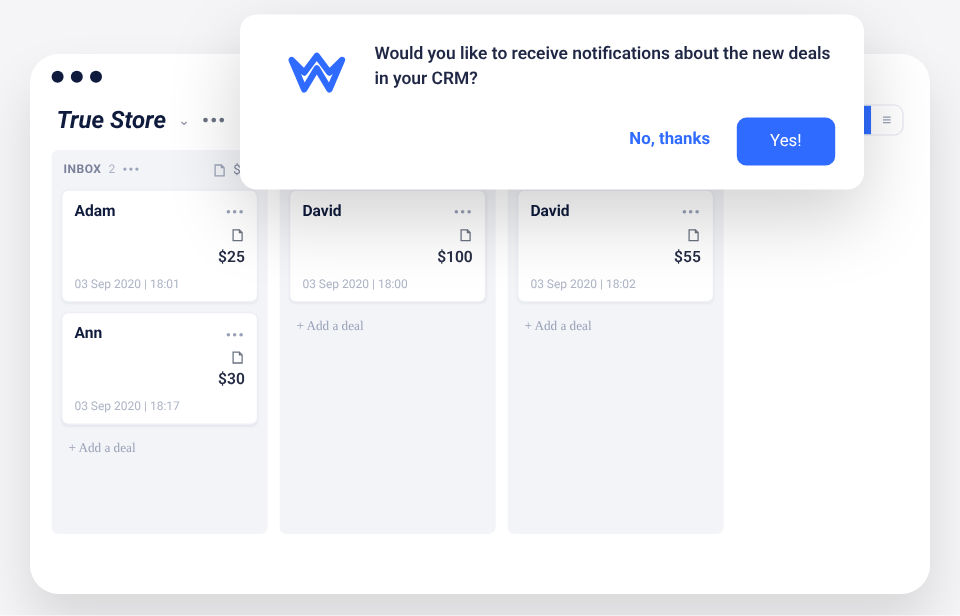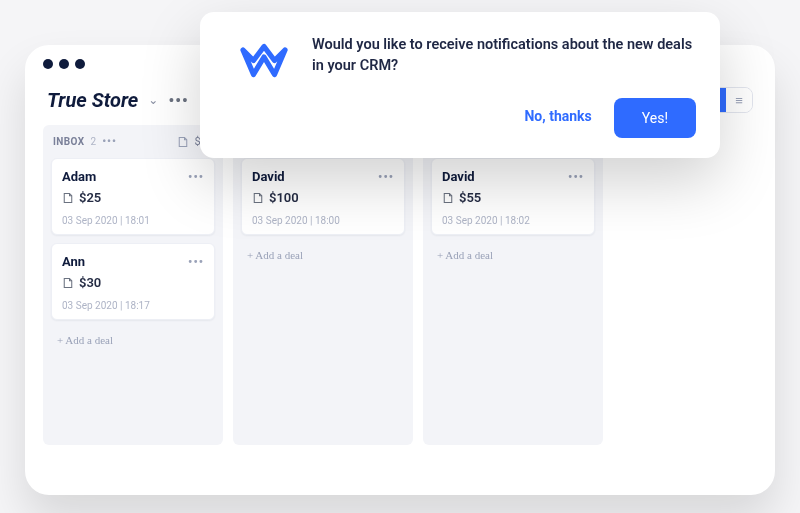--- a/index.html
+++ b/index.html
@@ -30,21 +30,21 @@
   .col-title { font-size:10px; font-weight:700; letter-spacing:.4px; color:#7a8099; text-transform:uppercase;}
   .col-count { font-size:10px; color:#aeb4c6; }
   .col-dots { font-size:11px; color:#9aa2b8; font-weight:700; letter-spacing:1px;}
   .col-head-right { display:flex; align-items:center; gap:5px; font-size:11px; color:#7a8099; }
   .doc-icon { width:12px; height:12px; display:inline-block; position:relative; }
   .doc-icon svg { display:block; }
   .card { background:#fff; border-radius:6px; margin:0 8px 8px 8px; padding:10px 10px 8px 10px; box-shadow:0 1px 2px rgba(15,27,60,.06); border:1px solid #edeff5;}
   .card-top { display:flex; justify-content:space-between; align-items:center;}
   .card-name { font-size:13px; font-weight:700; color:#0f1b3c; }
   .card-menu { color:#9aa2b8; font-weight:700; letter-spacing:1px; font-size:12px;}
-  .card-amount-row { display:flex; align-items:center; gap:5px; margin-top:6px;}
+  .card-amount-row { display:flex; align-items:flex-end; gap:5px; margin-top:6px;flex-direction:column;}
   .card-amount { font-size:13px; font-weight:600; color:#252c44;}
   .card-date { font-size:10px; color:#aeb4c6; margin-top:10px;}
   .add-deal { font-size:11px; color:#9aa2b8; padding: 6px 12px 0 14px; cursor:pointer;font-family:Liberation Serif, serif;}
   .add-col { width:40px; display:flex; align-items:flex-start; justify-content:center; padding-top:8px;}
   .plus { font-size:18px; color:#6b7280; }
   
   .modal {
     position:absolute; top:12px; left:200px;
     width: 520px; background:#fff; border-radius:14px;
     box-shadow: 0 24px 60px rgba(0,0,0,0.18);

